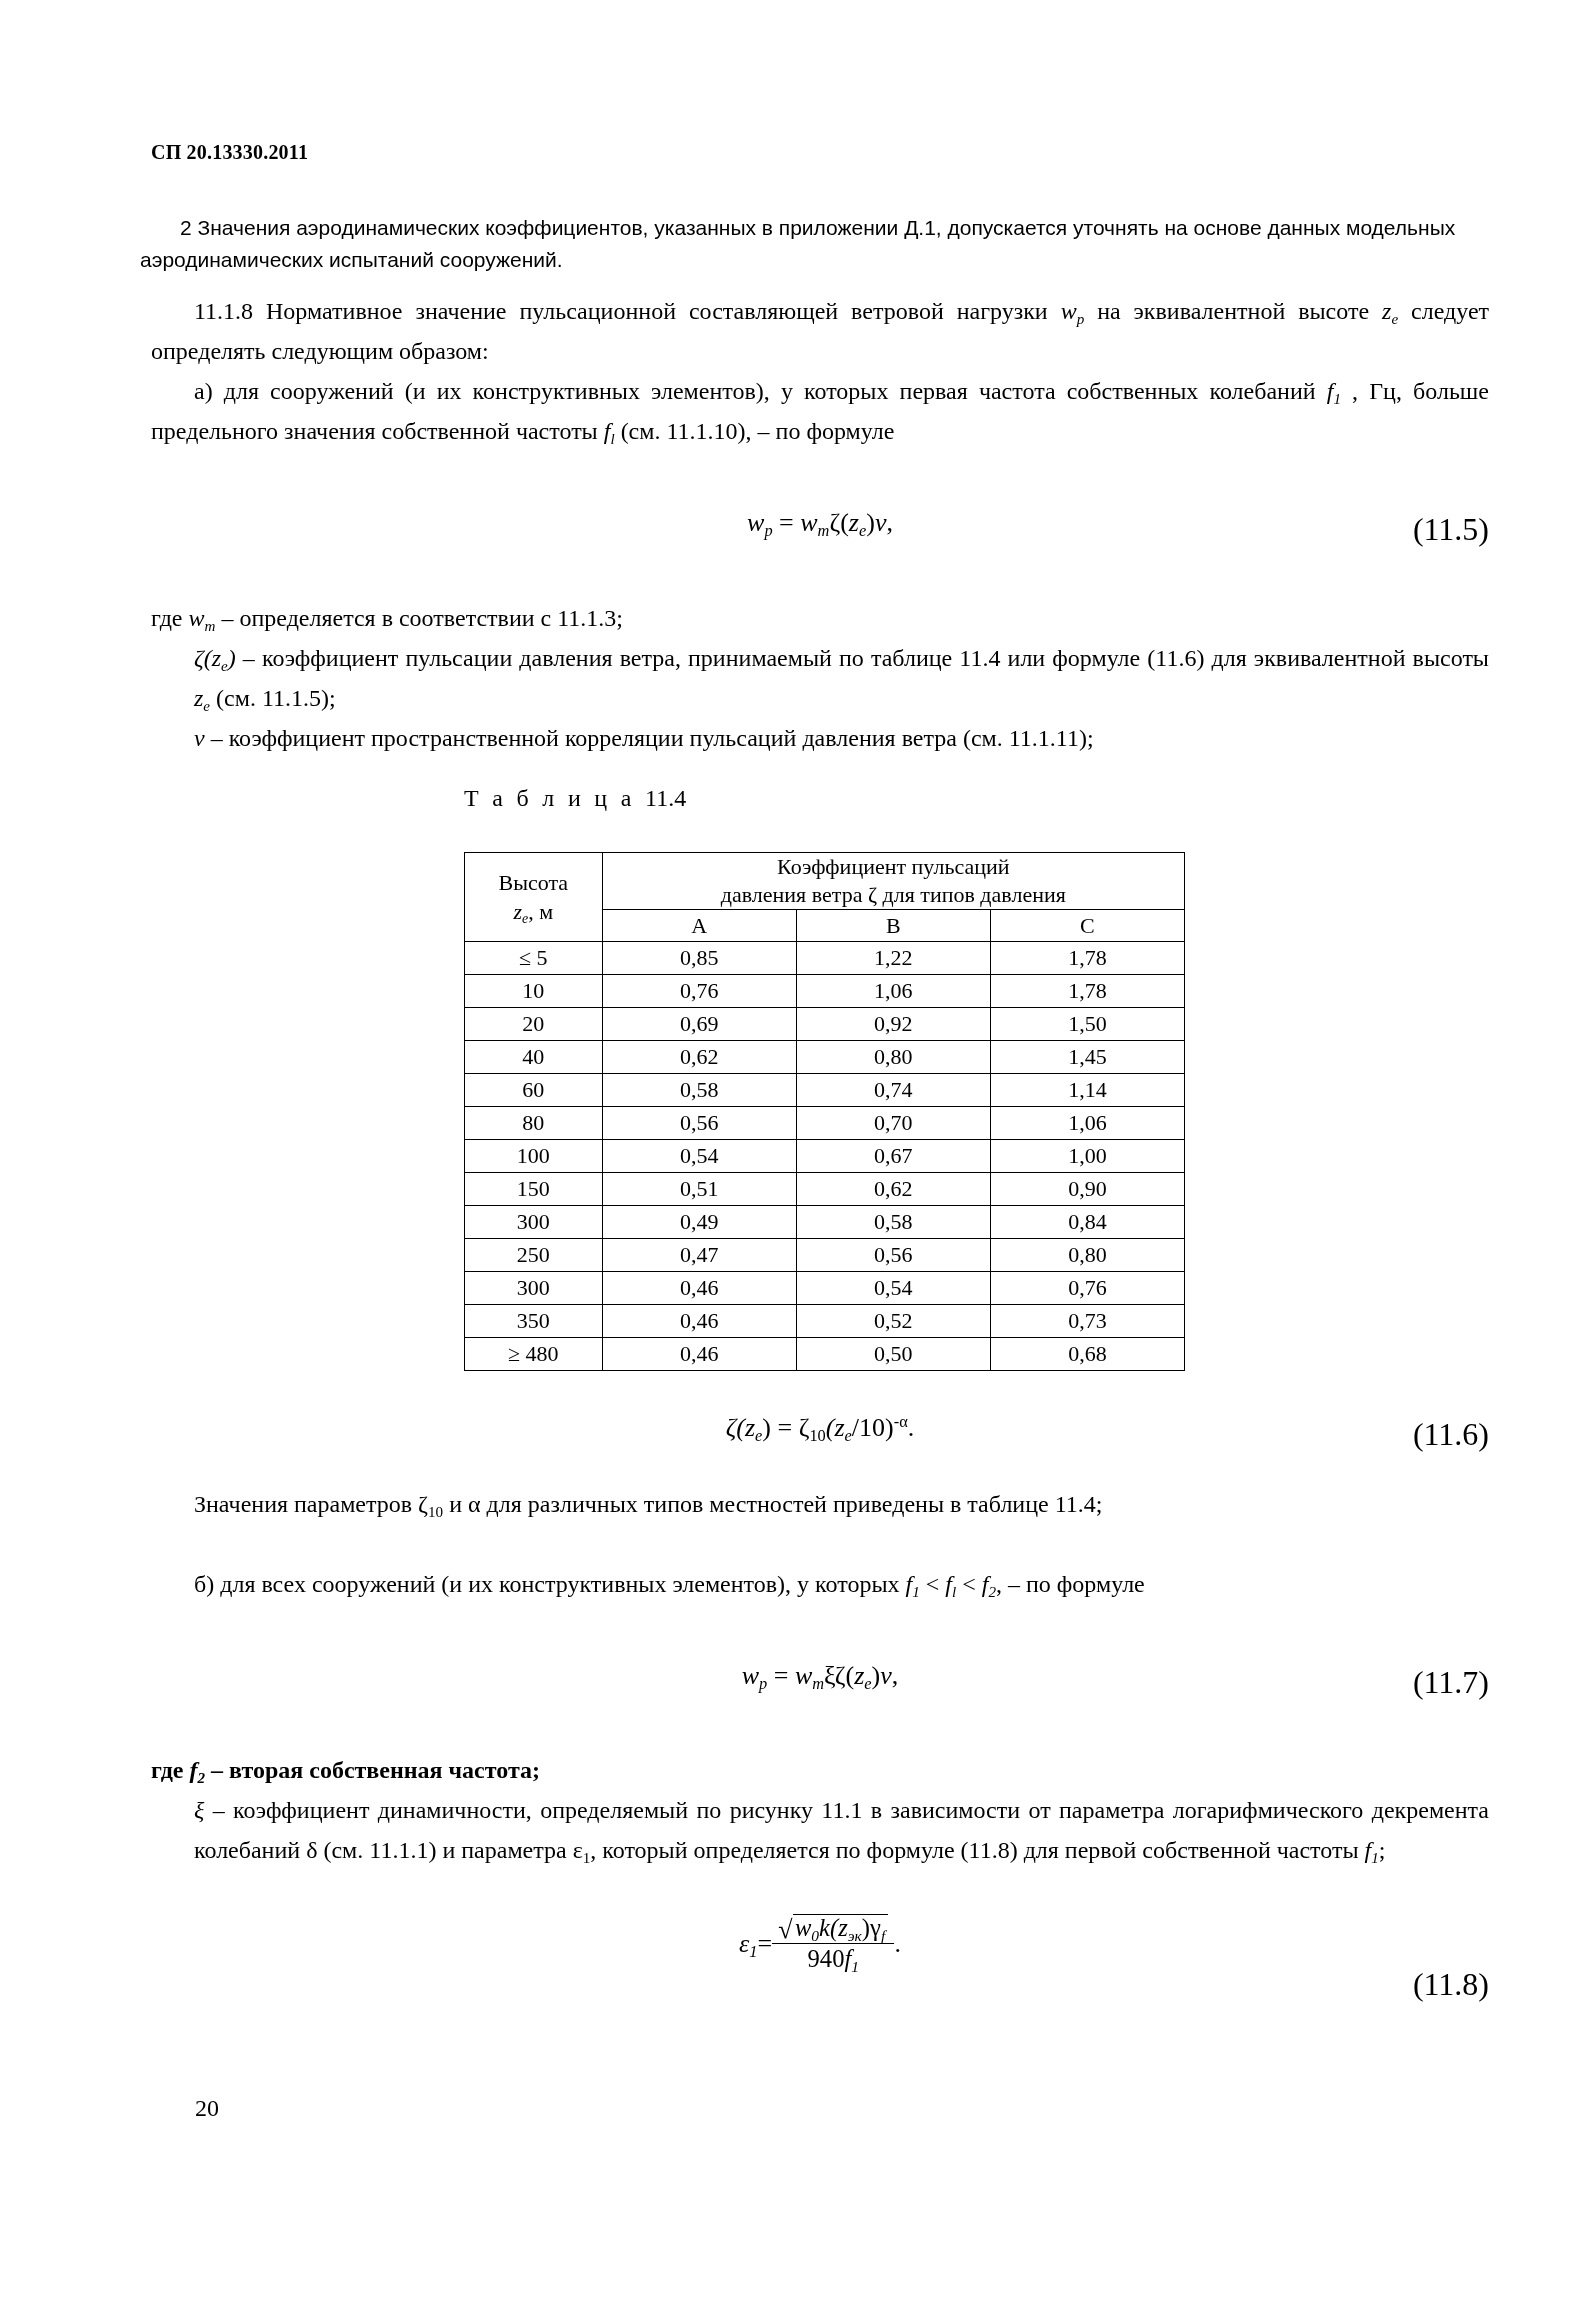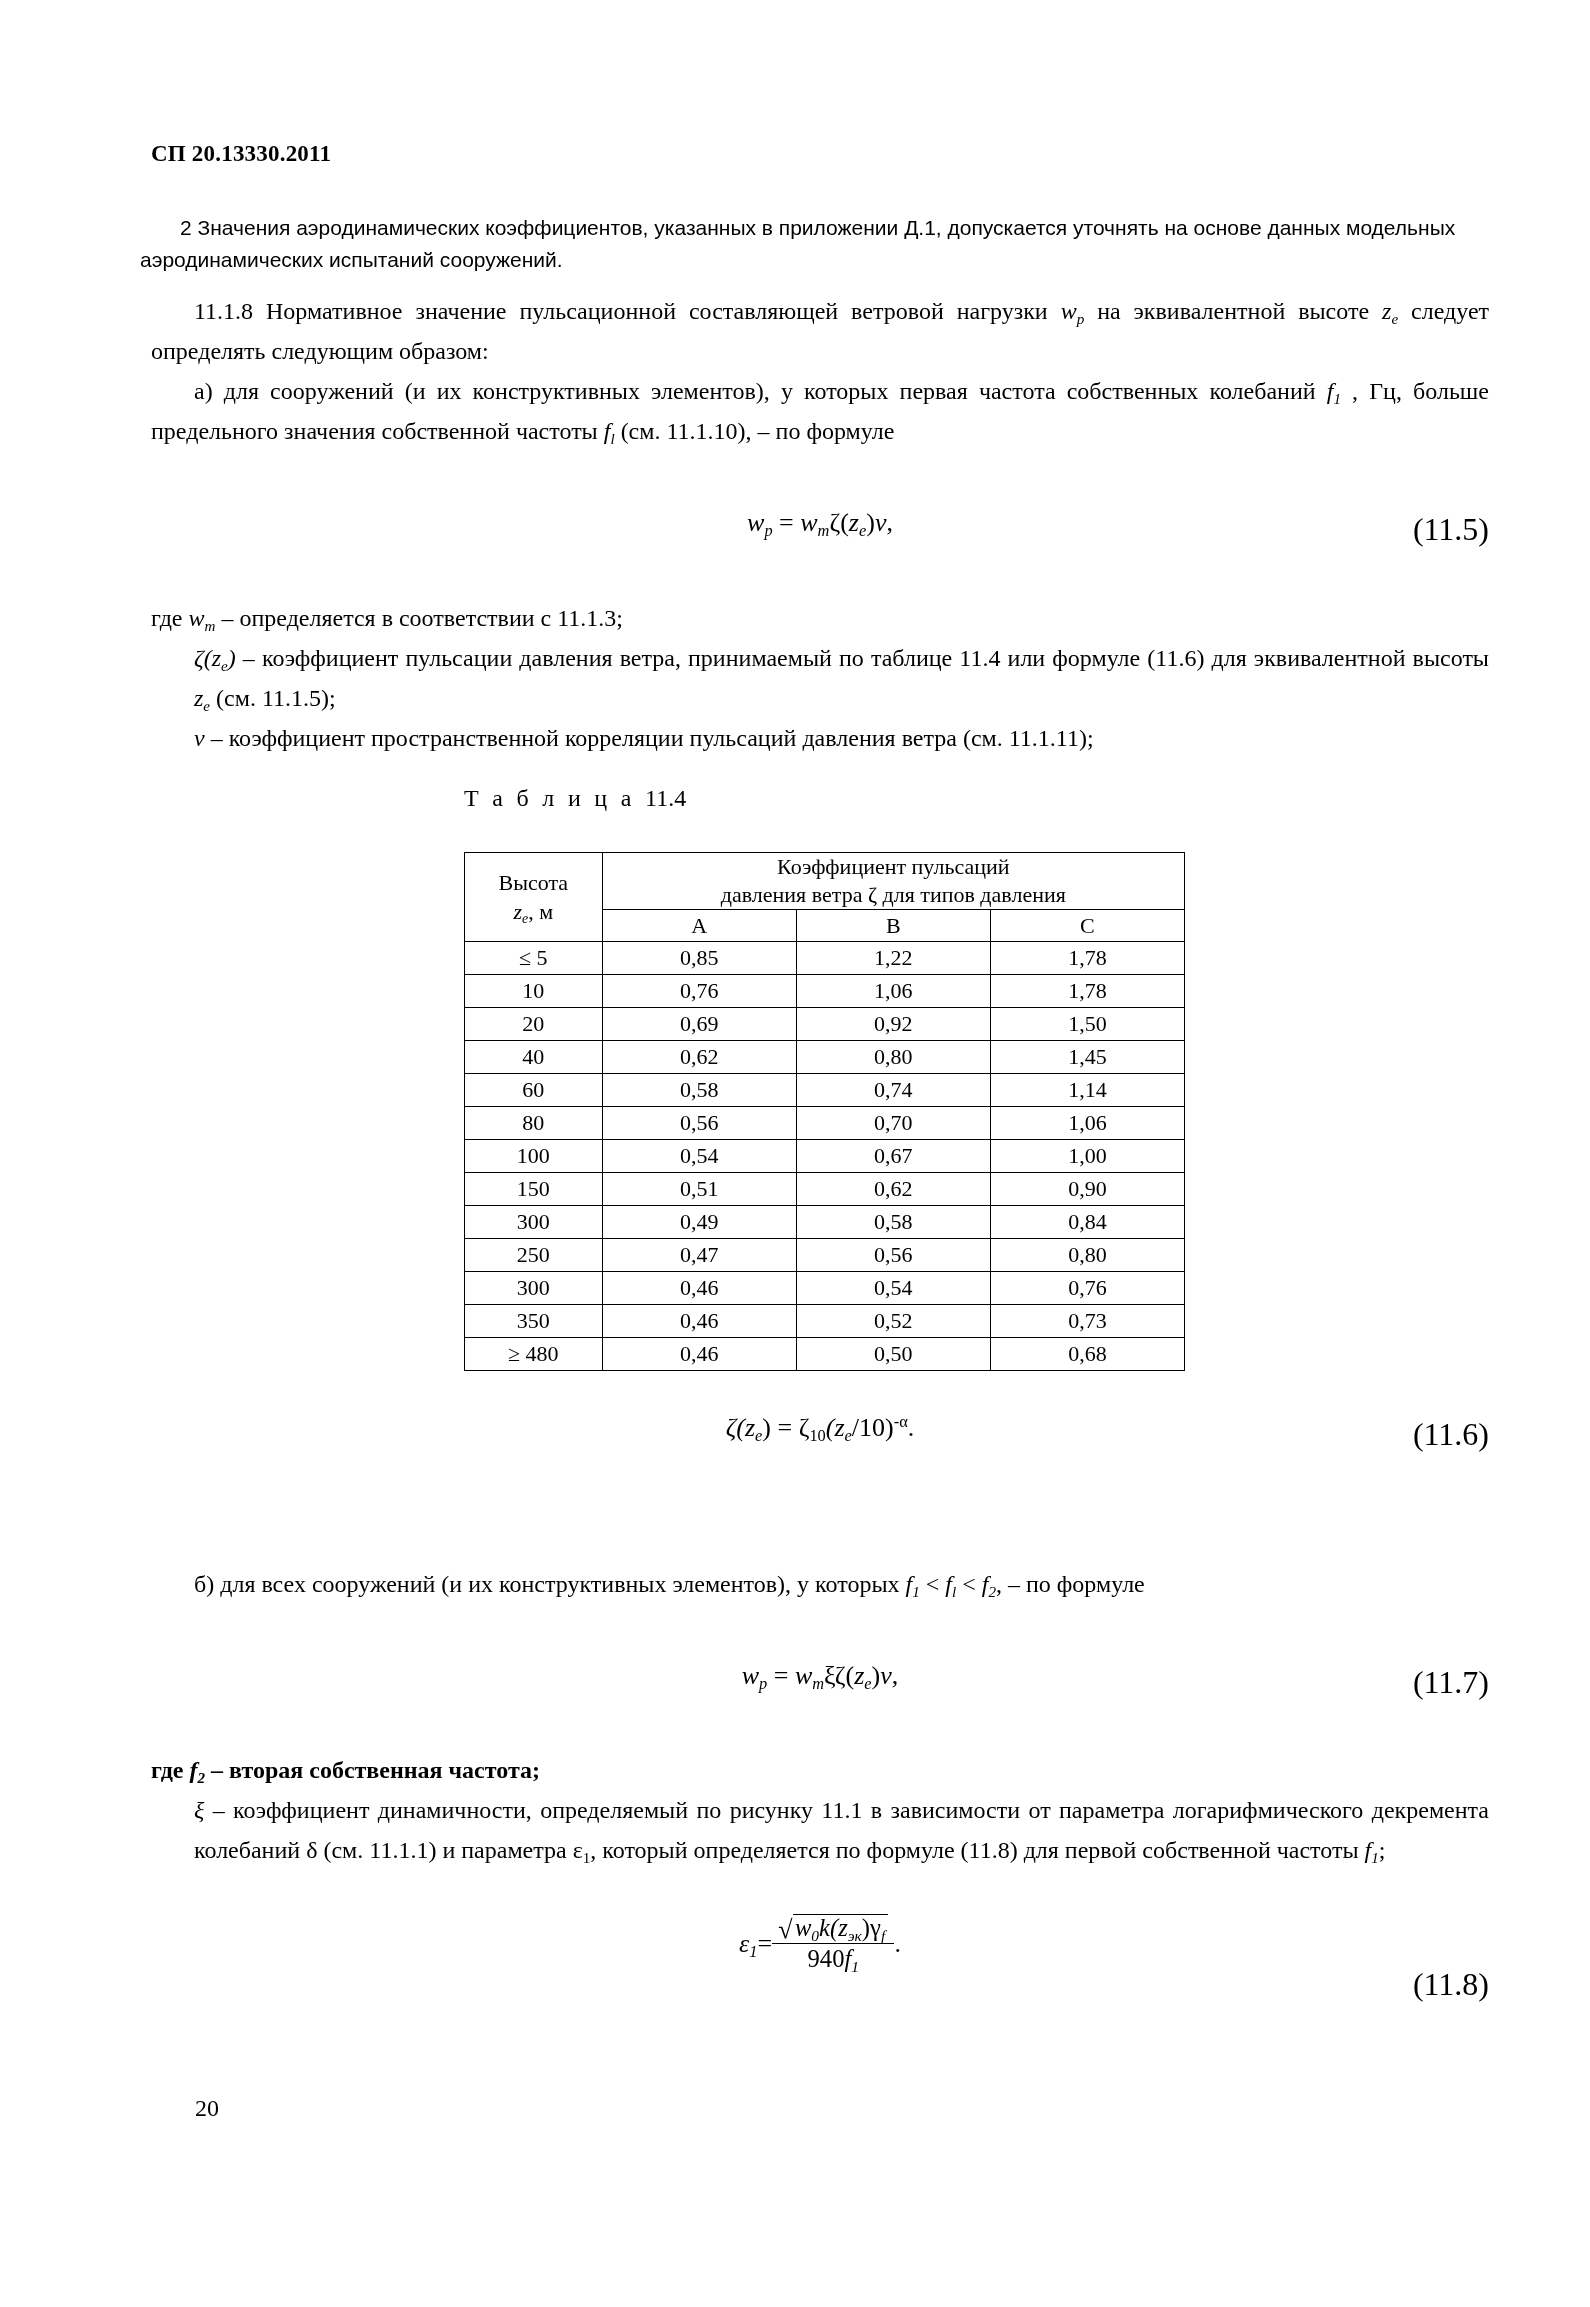--- a/index.html
+++ b/index.html
@@ -23,21 +23,21 @@
     background: #fff;
   }
 
   
   .doc-header {
     position: absolute;
     left: 151px;
     top: 141px;
     font-family: "Liberation Serif", serif;
     font-weight: bold;
-    font-size: 23px;
+    font-size: 20px;
     letter-spacing: 0.2px;
   }
 
   
   .note-block {
     position: absolute;
     left: 140px;
     top: 212px;
     width: 1338px;
     font-family: "Liberation Sans", sans-serif;
@@ -311,20 +311,23 @@
     </tbody>
   </table>
 
   <div class="formula-row" style="top:1413px;">
     <div class="formula-body">
       <span class="it"><span>ζ(z</span><sub>e</sub><span class="nonit">) = </span></span><span class="nonit"><span>ζ</span><sub>10</sub></span><span class="it"><span>(z</span><sub>e</sub></span><span class="nonit">/10)</span><sup class="nonit">-α</sup><span class="nonit">.</span>
     </div>
     <div class="formula-num">(11.6)</div>
   </div>
 
+  <div class="para" style="left:151px; top:1484px; width:1338px;">
+    <span class="ind"></span><span>Значения параметров ζ</span><sub>10</sub><span> и α для различных типов местностей приведены в таблице 11.4;</span>
+  </div>
 
   <div class="para" style="left:151px; top:1564px; width:1338px;">
     <span class="ind"></span><span>б) для всех сооружений (и их конструктивных элементов), у которых </span><span class="it"><span>f</span><sub>1</sub></span><span> &lt; </span><span class="it"><span>f</span><sub>l</sub></span><span> &lt; </span><span class="it"><span>f</span><sub>2</sub></span><span>, – по формуле</span>
   </div>
 
   <div class="formula-row" style="top:1661px;">
     <div class="formula-body">
       <span class="it"><span>w</span><sub>p</sub></span><span class="nonit"> = </span><span class="it"><span>w</span><sub>m</sub></span><span class="nonit">ξ</span><span class="nonit">ζ</span><span class="nonit">(</span><span class="it"><span>z</span><sub>e</sub></span><span class="nonit">)</span><span class="it">ν</span><span class="nonit">,</span>
     </div>
     <div class="formula-num">(11.7)</div>

